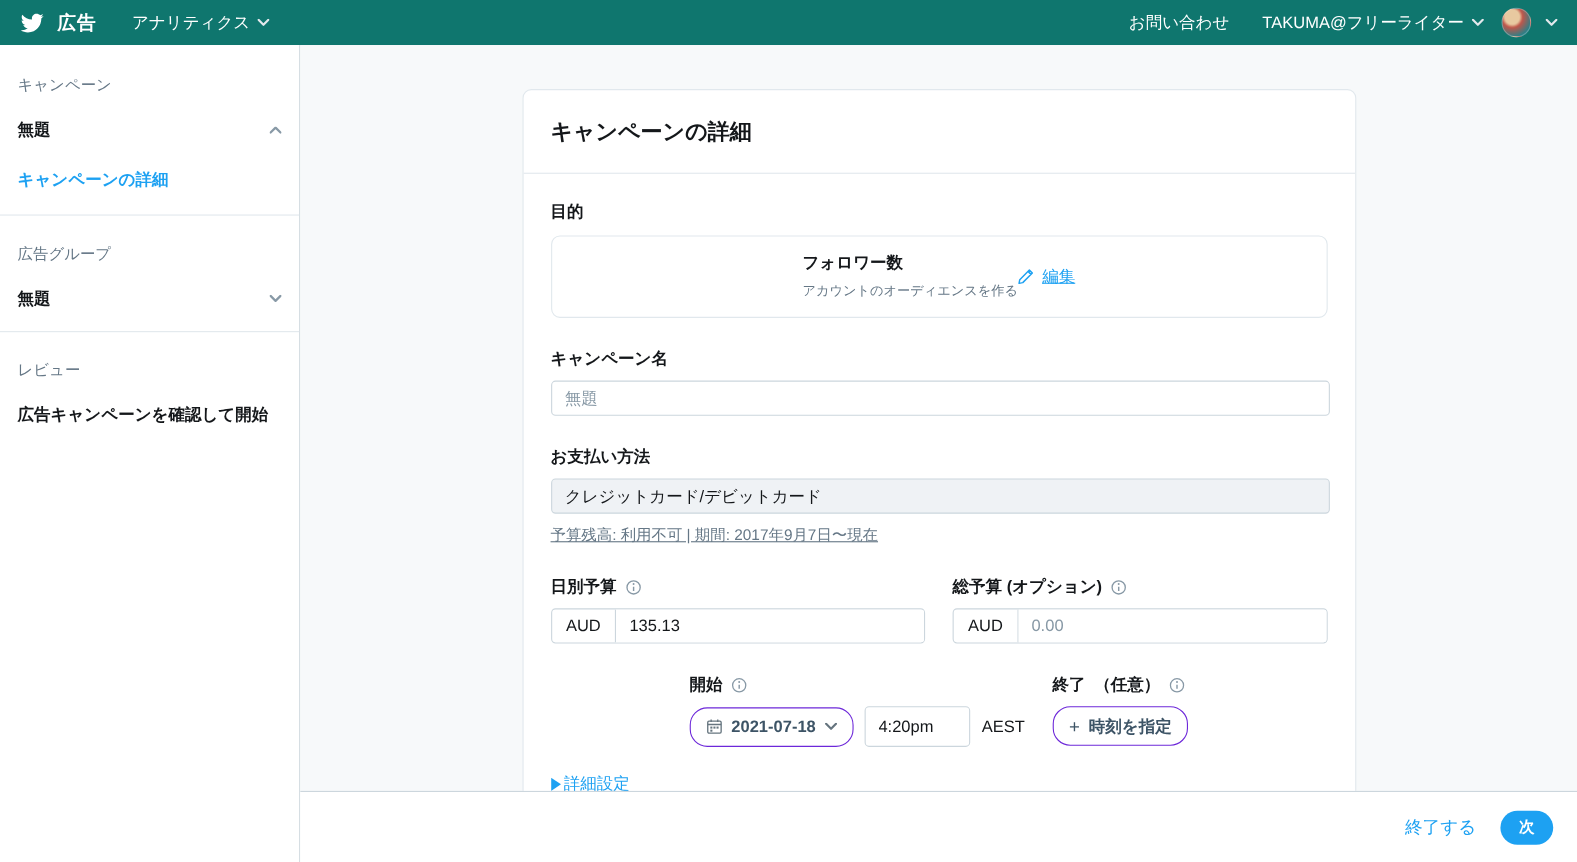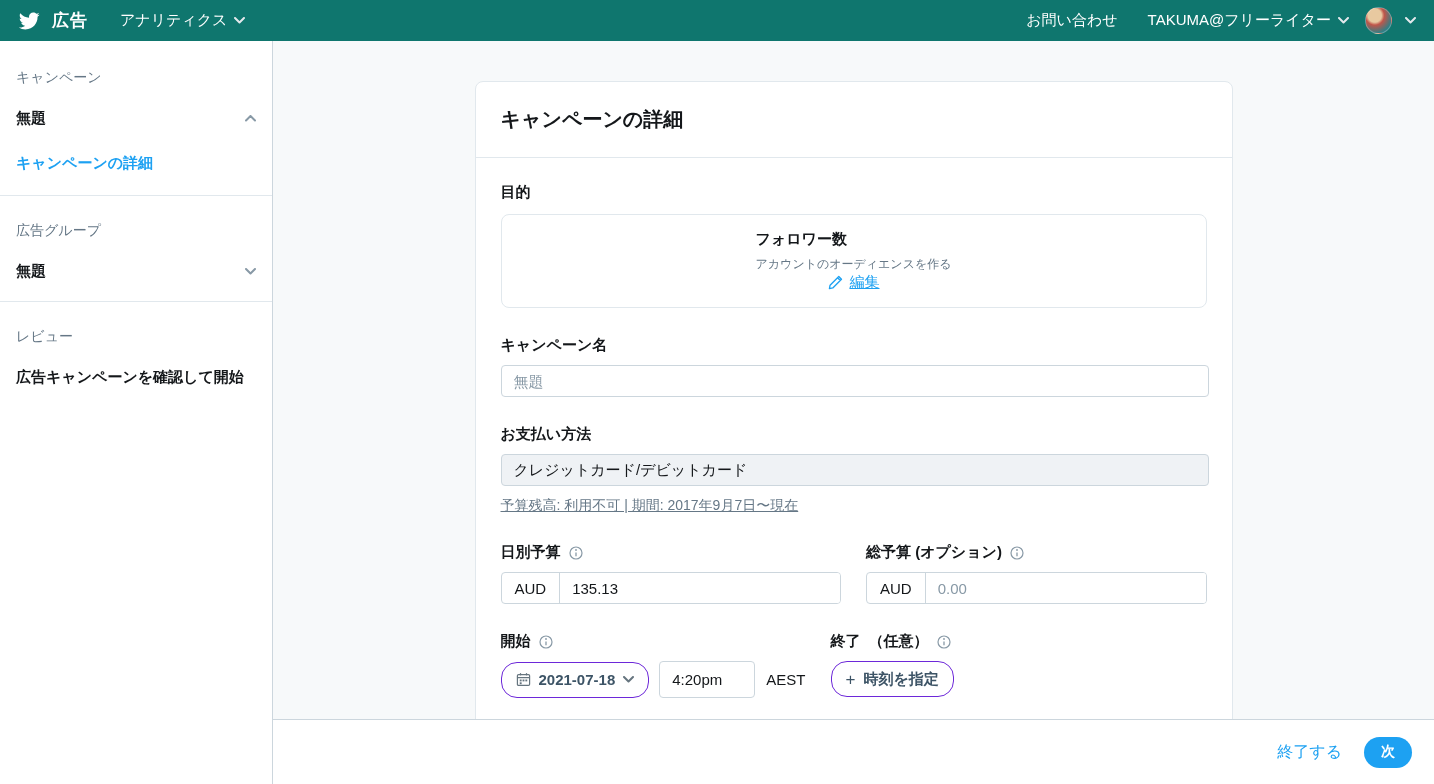--- a/index.html
+++ b/index.html
@@ -52,21 +52,21 @@
   .card-header { padding:24px 25px; border-bottom:1px solid #e1e8ed; }
   .card-title { font-size:20px; font-weight:700; }
   .card-body { padding:25px 25px 28px; }
 
   .field-label { font-size:15px; font-weight:700; color:#14171a; display:flex; align-items:center; gap:8px; }
   .section { margin-top:28px; }
   .section:first-child { margin-top:0; }
 
   .objective-box {
     margin-top:12px; border:1px solid #e1e8ed; border-radius:8px;
-    padding:15px 14px; display:flex; align-items:center; justify-content:center;flex-direction:column;
+    padding:15px 14px; display:flex; align-items:center; justify-content:center;
   }
   .obj-name { font-size:15px; font-weight:700; }
   .obj-desc { font-size:12px; color:#657786; margin-top:7px; }
   .edit-link { display:flex; align-items:center; gap:7px; color:#1da1f2; font-size:15px; cursor:pointer; }
   .edit-link .label { text-decoration:underline; }
   .icon-svg { display:block; }
 
   .text-input {
     margin-top:10px; width:708px; height:32px; border:1px solid #ccd6dd; border-radius:4px;
     font-size:15px; padding:0 12px; color:#14171a; background:#fff; outline:none;
@@ -84,21 +84,21 @@
   }
   .input-prefix {
     padding:0 13px; display:flex; align-items:center; font-size:15px; color:#14171a;
     border-right:1px solid #ccd6dd;
   }
   .input-group input {
     border:0; flex:1; min-width:0; font-size:15px; padding:0 12px; outline:none; font-family:inherit; color:#14171a;
   }
   .input-group input::placeholder { color:#8899a6; }
 
-  .schedule-row { display:flex; margin-top:28px; }
+  .schedule-row { display:flex; margin-top:28px;justify-content:center; }
   .schedule-start { width:330px; flex:0 0 330px; }
   .controls-line { margin-top:10px; display:flex; align-items:center; }
   .pill-btn {
     height:36px; border:1px solid #6d28d9; border-radius:16px; background:#fff;
     display:inline-flex; align-items:center; gap:8px; padding:0 14px;
     font-size:15px; font-weight:700; color:#3d5466; cursor:pointer; font-family:inherit;
   }
   .pill-btn .chev polyline { stroke:#66757f; }
   .time-input {
     width:96px; height:37px; border:1px solid #ccd6dd; border-radius:4px;

